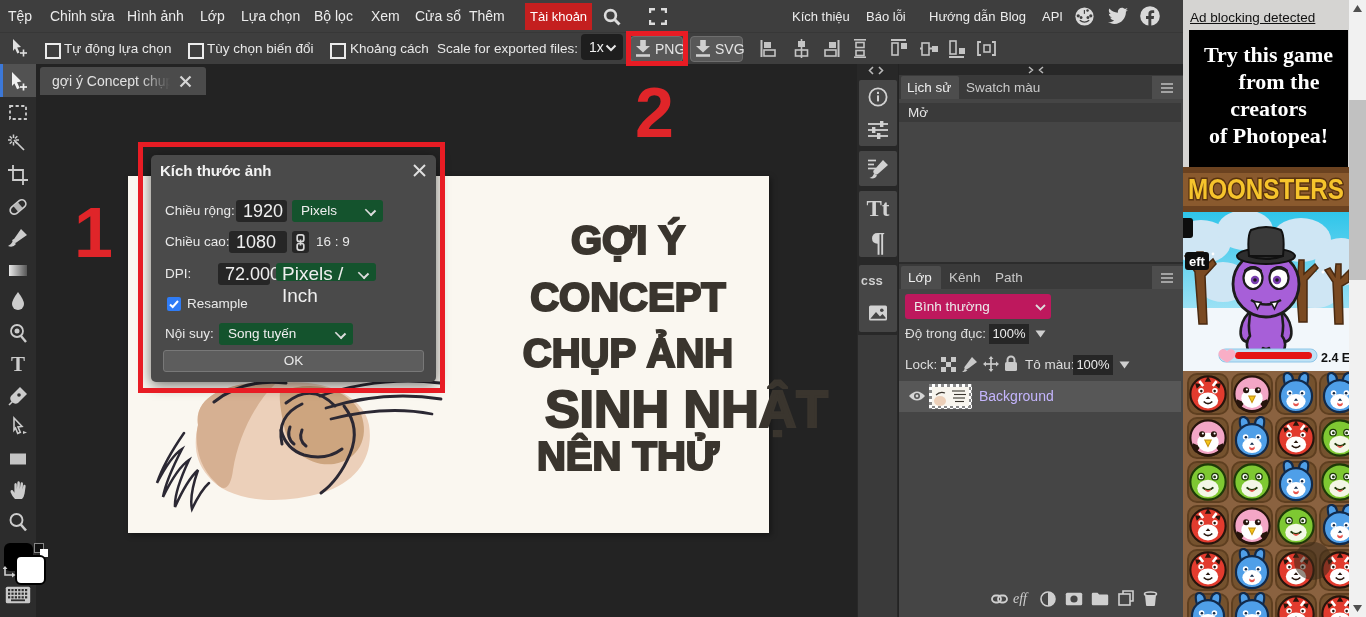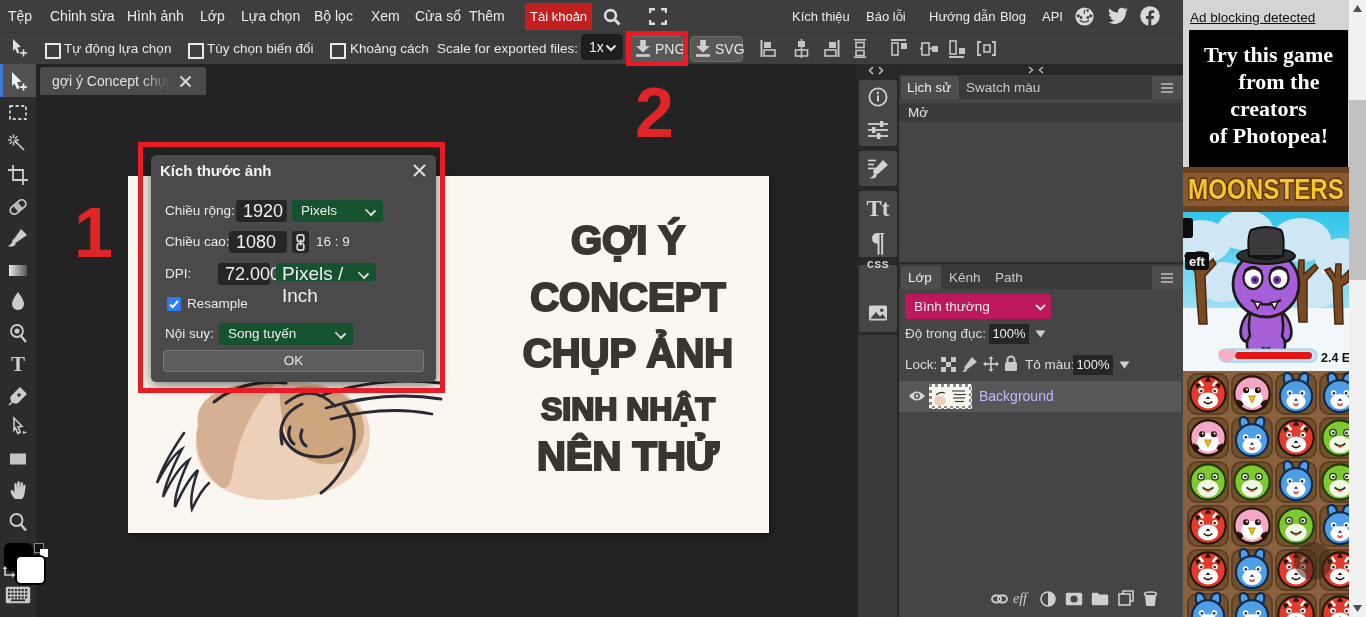--- a/index.html
+++ b/index.html
@@ -261,21 +261,21 @@
 <svg class="a" style="left:179px;top:75px" width="13" height="13" viewBox="0 0 13 13">
     <g stroke="#d6d6d6" stroke-width="2.1">
       <line x1="1.5" y1="1.5" x2="11.5" y2="11.5"></line>
       <line x1="11.5" y1="1.5" x2="1.5" y2="11.5"></line>
     </g>
   </svg>
 <div class="a" style="left:128px;top:176px;width:641px;height:357px;background:#faf7f0;box-shadow:2px 2px 6px rgba(0,0,0,.4)"></div>
 <div class="a" style="left:428px;top:216px;width:400px;text-align:center;color:#3a352e;font-size:40px;font-weight:bold;line-height:48px;-webkit-text-stroke:2.2px #3a352e;letter-spacing:0px;white-space:nowrap">GỢI Ý</div>
 <div class="a" style="left:428px;top:273px;width:400px;text-align:center;color:#3a352e;font-size:40px;font-weight:bold;line-height:48px;-webkit-text-stroke:2.2px #3a352e;letter-spacing:0px;white-space:nowrap">CONCEPT</div>
 <div class="a" style="left:428px;top:329px;width:400px;text-align:center;color:#3a352e;font-size:40px;font-weight:bold;line-height:48px;-webkit-text-stroke:2.2px #3a352e;letter-spacing:0px;white-space:nowrap">CHỤP ẢNH</div>
-<div class="a" style="left:428px;top:385px;width:400px;text-align:center;color:#3a352e;font-size:32px;font-weight:bold;line-height:48px;-webkit-text-stroke:2.2px #3a352e;letter-spacing:0px;white-space:nowrap">SINH NHẬT</div>
+<div class="a" style="left:428px;top:385px;width:400px;text-align:right;color:#3a352e;font-size:52px;font-weight:bold;line-height:48px;-webkit-text-stroke:2.2px #3a352e;letter-spacing:0px;white-space:nowrap">SINH NHẬT</div>
 <div class="a" style="left:428px;top:432px;width:400px;text-align:center;color:#3a352e;font-size:40px;font-weight:bold;line-height:48px;-webkit-text-stroke:2.2px #3a352e;letter-spacing:0px;white-space:nowrap">NÊN THỬ</div>
 <svg class="a" style="left:128px;top:370px" width="340" height="163" viewBox="0 0 340 163">
     <defs>
       <clipPath id="cnv">
         <rect x="0" y="0" width="340" height="163"></rect>
       </clipPath>
     </defs>
     <g clip-path="url(#cnv)">
       <path fill="#ecd0ba" d="M70 55 C65 22 110 10 150 13 C198 8 236 26 241 55 C246 86 230 112 194 123 C148 136 99 131 80 106 C66 90 66 72 70 55z"></path>
       <path fill="#d6b092" d="M70 55 C65 22 110 10 148 13 C126 34 110 68 105 100 C103 116 97 124 88 113 C70 96 66 72 70 55z"></path>
@@ -366,21 +366,21 @@
     <g stroke="#d2d2d2" stroke-width="1.7">
       <line x1="1" y1="2.5" x2="9" y2="2.5"></line>
       <line x1="1" y1="6.5" x2="7" y2="6.5"></line>
       <line x1="1" y1="10.5" x2="9" y2="10.5"></line>
     </g>
     <path fill="#d2d2d2" d="M16 2 L21 7 L12 15 Q9 18 7 15.5 Q5 13 8 11z"></path>
     <path fill="#d2d2d2" d="M7 15.5 Q6 19 2.5 20 Q8 21.5 10 17.5z"></path>
   </svg>
 <div class="a" style="left:861px;top:196px;width:34px;text-align:center;color:#d2d2d2;font-family:'Liberation Serif',serif;font-size:23px;font-weight:bold;line-height:26px">Tt</div>
 <div class="a" style="left:861px;top:227px;width:34px;text-align:center;color:#d2d2d2;font-family:'Liberation Serif',serif;font-size:27px;font-weight:bold;line-height:30px">¶</div>
-<div class="a" style="left:861px;top:258px;width:34px;text-align:center;color:#d2d2d2;font-family:'Liberation Mono',monospace;font-size:11.5px;font-weight:bold;letter-spacing:.5px">CSS</div>
+<div class="a" style="left:861px;top:275px;width:34px;text-align:left;color:#d2d2d2;font-family:'Liberation Mono',monospace;font-size:11.5px;font-weight:bold;letter-spacing:.5px">CSS</div>
 <svg class="a" style="left:868px;top:303px" width="20" height="20" viewBox="0 0 20 20">
     <rect x="1" y="2.5" width="18" height="15" rx="1.5" fill="#d2d2d2"></rect>
     <path fill="#464646" d="M2.5 15.5 L8 9 L12 13.5 L14.5 11 L17.5 14.5 L17.5 15.8 L2.5 15.8z"></path>
     <circle cx="13.8" cy="7.2" r="1.8" fill="#464646"></circle>
   </svg>
 <div class="a" style="left:899px;top:64px;width:284px;height:553px;background:#454545"></div>
 <div class="a" style="left:899px;top:64px;width:284px;height:11px;background:#282828"></div>
 <svg class="a" style="left:1028px;top:66px" width="16" height="8" viewBox="0 0 16 8">
     <path d="M1 1 L4.5 4 L1 7 M15 1 L11.5 4 L15 7" fill="none" stroke="#b9b9b9" stroke-width="1.5"></path>
   </svg>

